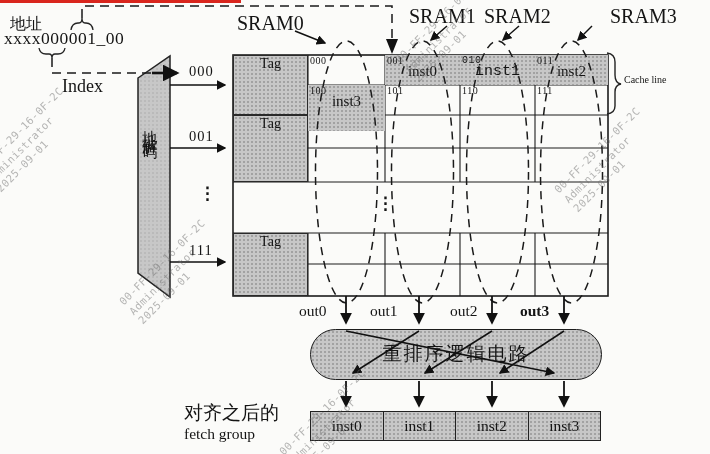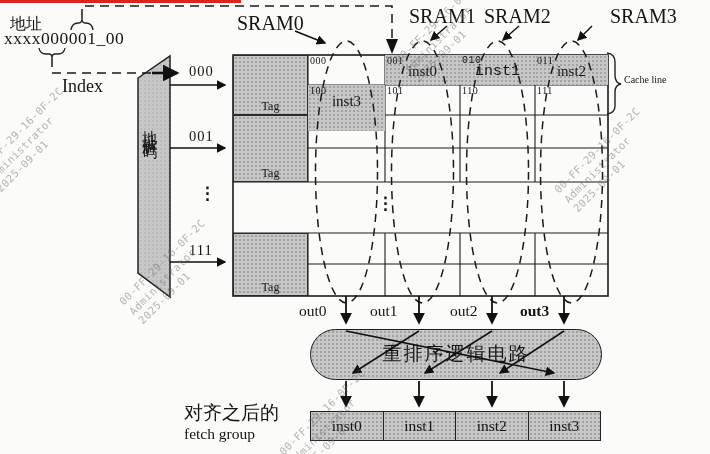--- a/index.html
+++ b/index.html
@@ -11,22 +11,22 @@
   }
   svg.layer{position:absolute;left:0;top:0;pointer-events:none;}
   #svg-under{z-index:1;}
   #svg-over{z-index:5;}
   .txt{position:absolute;z-index:3;white-space:nowrap;line-height:1.05;}
   .shade{
     background-color:#c7c7c7;
     background-image:radial-gradient(rgba(60,60,60,0.28) 0.7px, transparent 0.9px);
     background-size:4px 4px;
   }
-  .tagbox{position:absolute;z-index:2;display:flex;align-items:flex-end;justify-content:center;
-          font-size:12px;border:1px solid #2a2a2a;box-sizing:border-box;font-family:Liberation Serif, serif;}
+  .tagbox{position:absolute;z-index:2;display:flex;align-items:flex-start;justify-content:center;
+          font-size:14px;border:1px solid #2a2a2a;box-sizing:border-box;font-family:Liberation Serif, serif;}
   .cell{position:absolute;z-index:2;box-sizing:border-box;}
   .cell .corner{position:absolute;left:2px;top:0px;font-size:10px;letter-spacing:0.5px;}
   .cell .iname{position:absolute;left:0;right:0;top:8px;text-align:center;font-size:15px;}
   .rowlab{font-size:14.5px;letter-spacing:1px;}
   .sramlab{font-size:20px;}
   .outlab{font-size:15.5px;}
   .dots{font-size:17px;font-weight:bold;z-index:4;}
   #decoder-label{
     writing-mode:vertical-rl;text-orientation:upright;
     font-size:15px;letter-spacing:5px;z-index:3;

